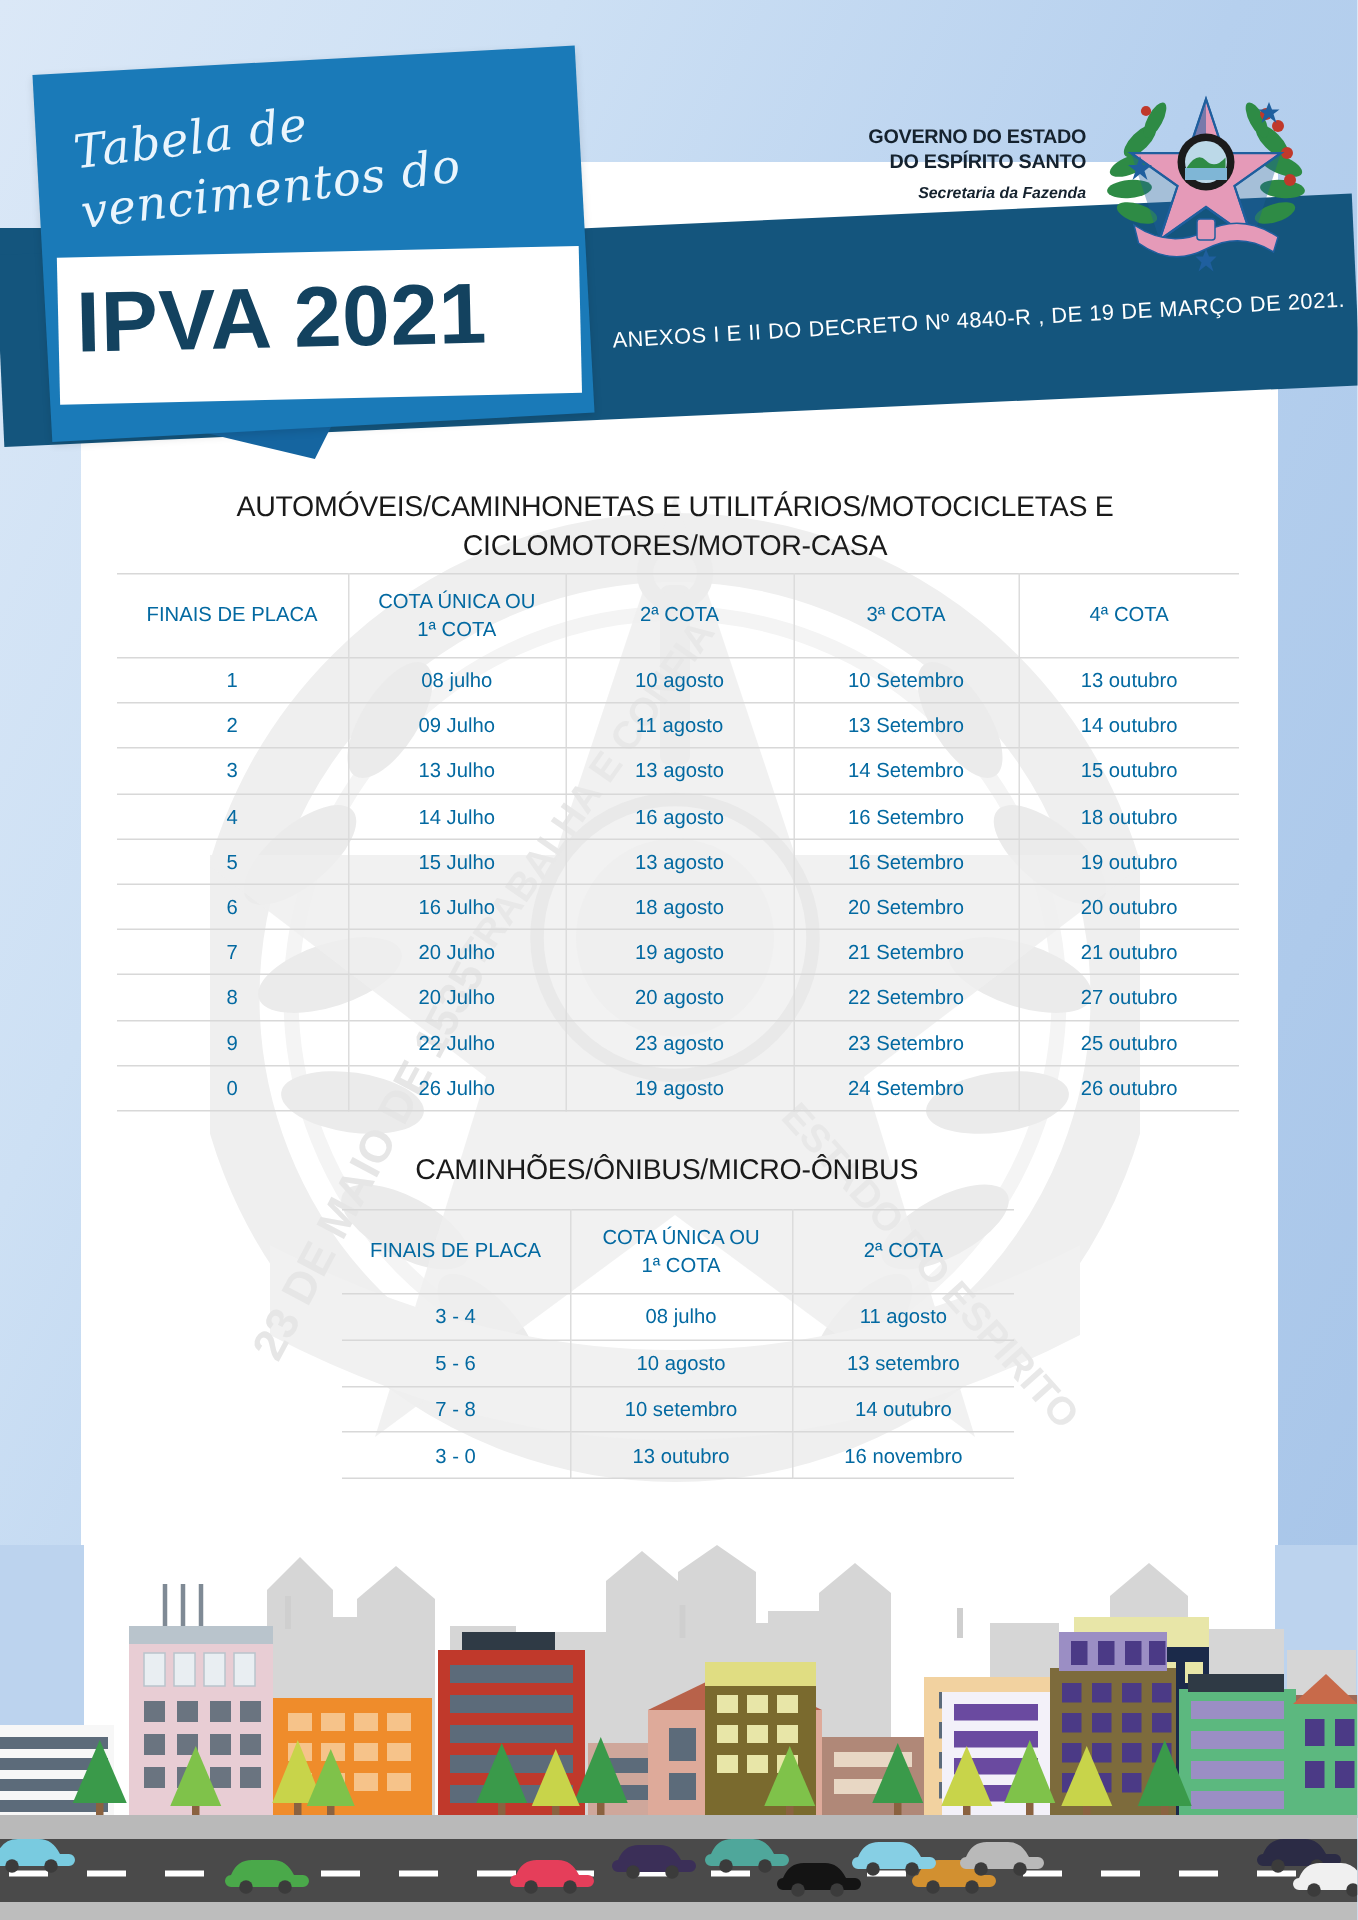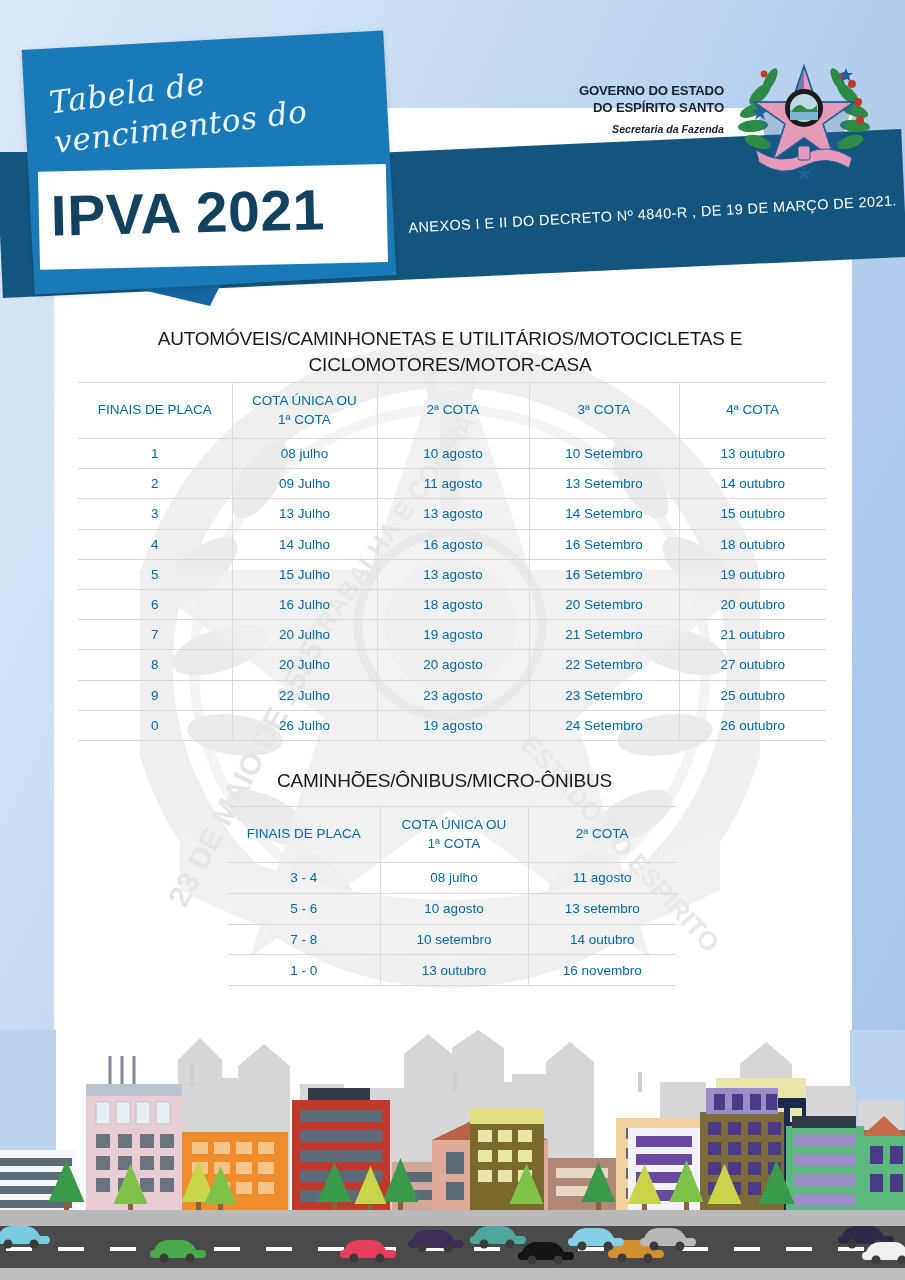--- a/index.html
+++ b/index.html
@@ -403,21 +403,21 @@
         <td>5 - 6</td>
         <td>10 agosto</td>
         <td>13 setembro</td>
       </tr>
       <tr>
         <td>7 - 8</td>
         <td>10 setembro</td>
         <td>14 outubro</td>
       </tr>
       <tr>
-        <td>1 - 0</td>
+        <td>3 - 0</td>
         <td>13 outubro</td>
         <td>16 novembro</td>
       </tr>
     </tbody>
 </table>
 
 <svg class="city" viewBox="0 0 905 250" preserveAspectRatio="none">
 
   <rect x="0" y="0" width="905" height="250" fill="#ffffff"></rect>
   <rect x="0" y="0" width="56" height="170" fill="#bcd3ee"></rect>

